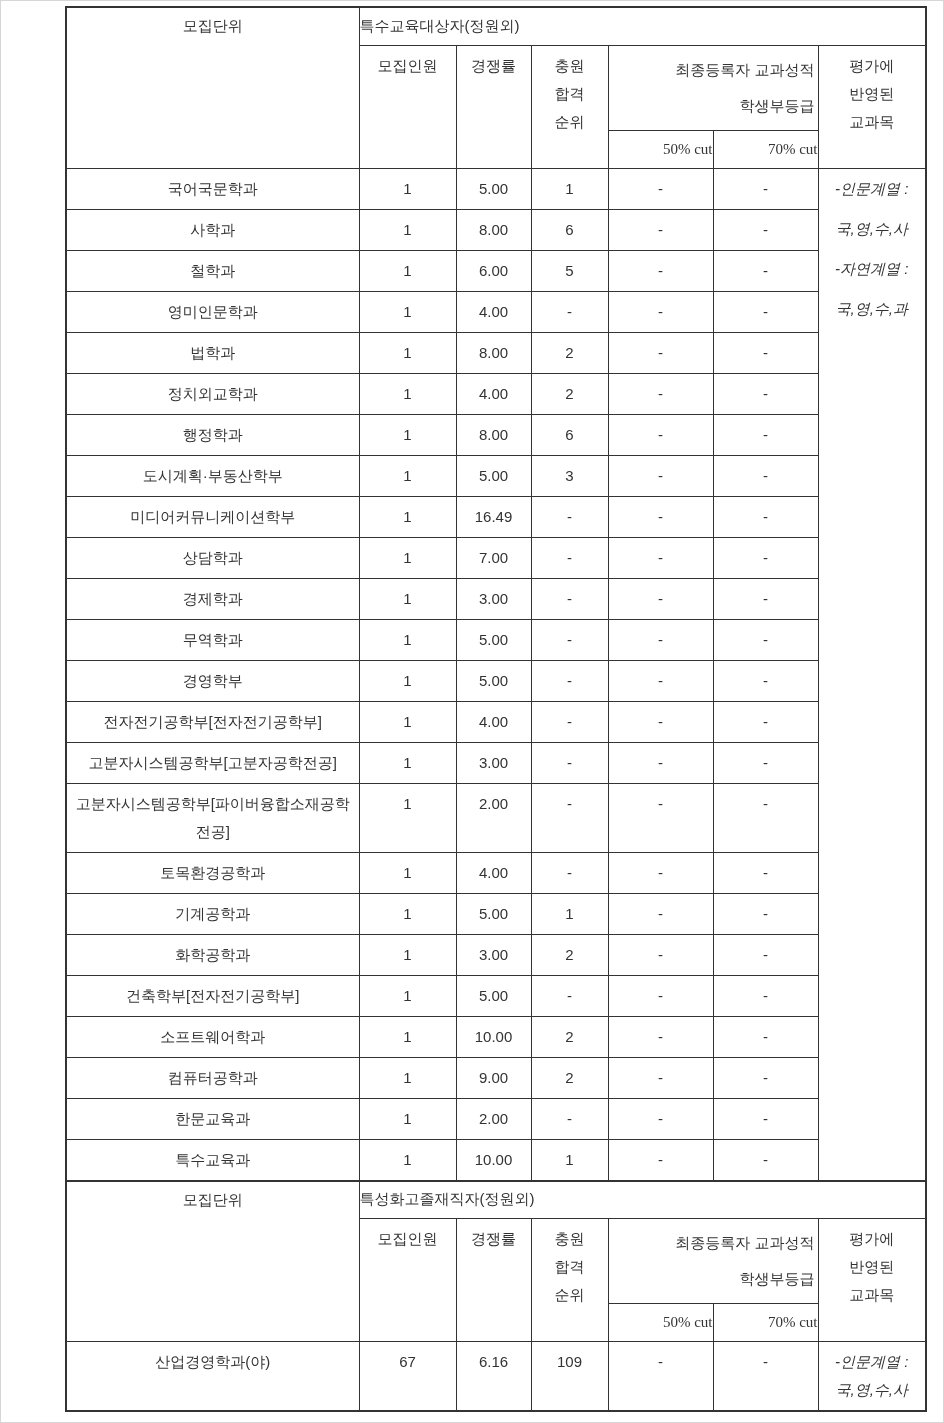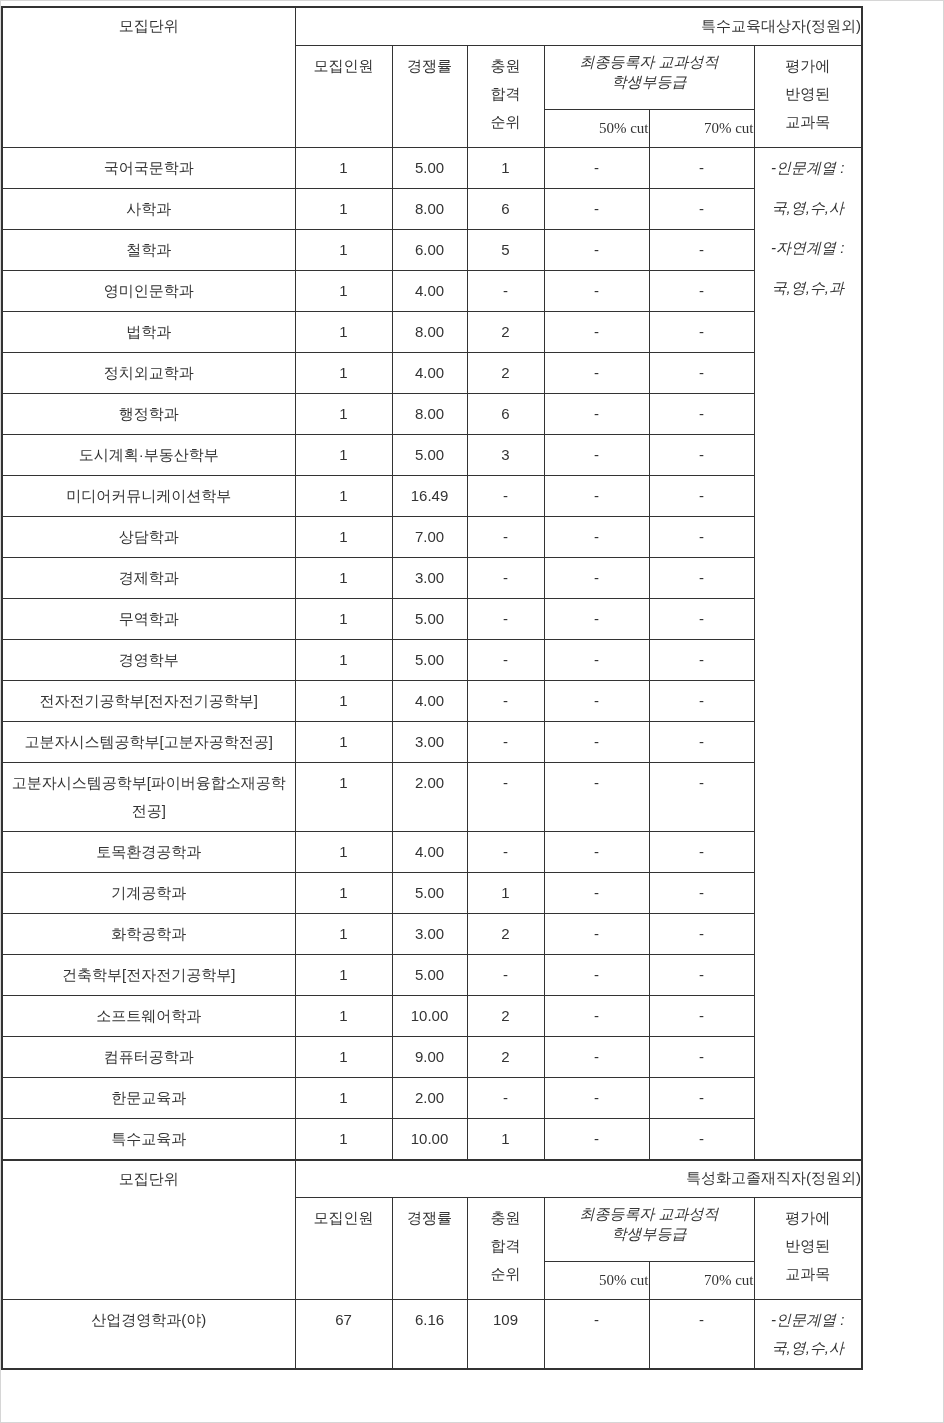--- a/index.html
+++ b/index.html
@@ -13,35 +13,36 @@
   .page {
     width: 944px; height: 1423px;
     border: 1px solid #d6d6d6;
     padding-top: 5px;
     overflow: hidden;
   }
   table.tbl {
     border-collapse: collapse;
     table-layout: fixed;
     width: 860px;
+    margin-left: 64px;
     border: 2px solid #333;
     background: #fff;
     padding-left: 18px;
   }
   table.tbl2 { margin-top: -2px; }
   .tbl th, .tbl td {
     border: 1px solid #333;
     font-weight: normal;
     overflow: hidden;
   }
   
   .th-unit   { vertical-align: top; padding-top: 9px; text-align: center; }
-  .th-title  { font-weight: bold; text-align: right; vertical-align: middle; height: 38px; }
+  .th-title  { font-weight: bold; text-align: left; vertical-align: middle; height: 38px; }
   .th-col    { vertical-align: top; padding: 6px 3px; line-height: 28px; text-align: center; white-space: pre-line; }
-  .th-grade  { height: 64px; vertical-align: top; padding: 6px 3px; line-height: 20px; text-align: center; white-space: pre-line; font-style: italic; }
+  .th-grade  { height: 64px; vertical-align: top; padding: 6px 3px; line-height: 36px; text-align: right; white-space: pre-line; }
   .th-cut    { height: 38px; text-align: right; vertical-align: middle; font-family: Liberation Serif, serif; }
   
   .tbl tbody td {
     padding: 6px 8px;
     line-height: 28px;
     vertical-align: top;
     text-align: center;
     word-break: break-all;
   }
   td.cell-unit { text-align: left; padding-left: 12px; padding-right: 6px; }

